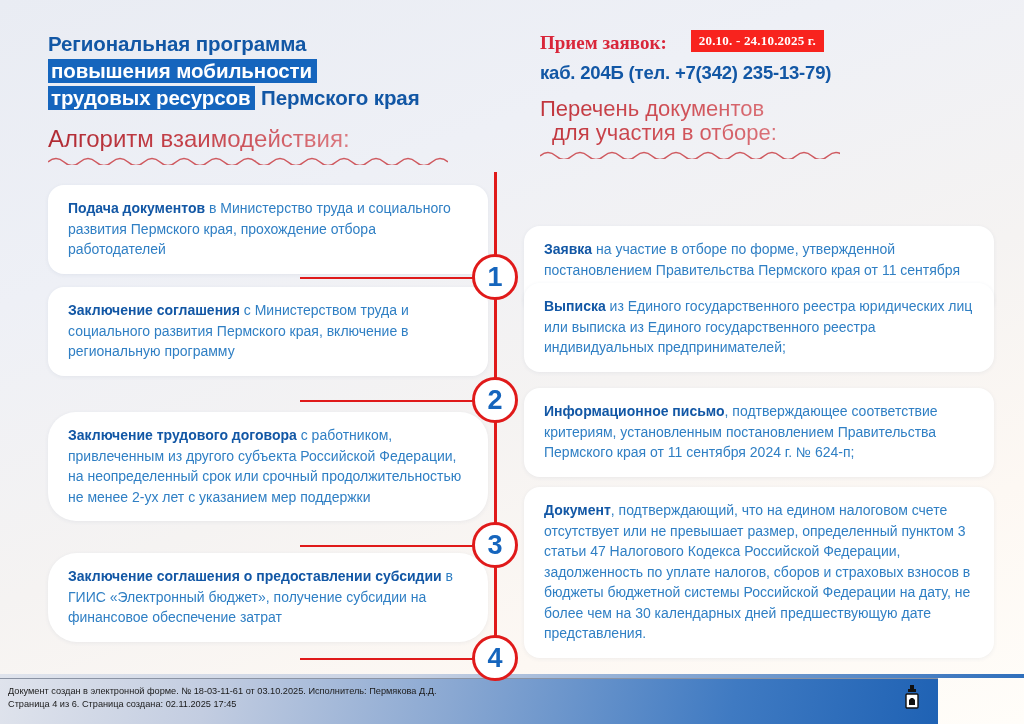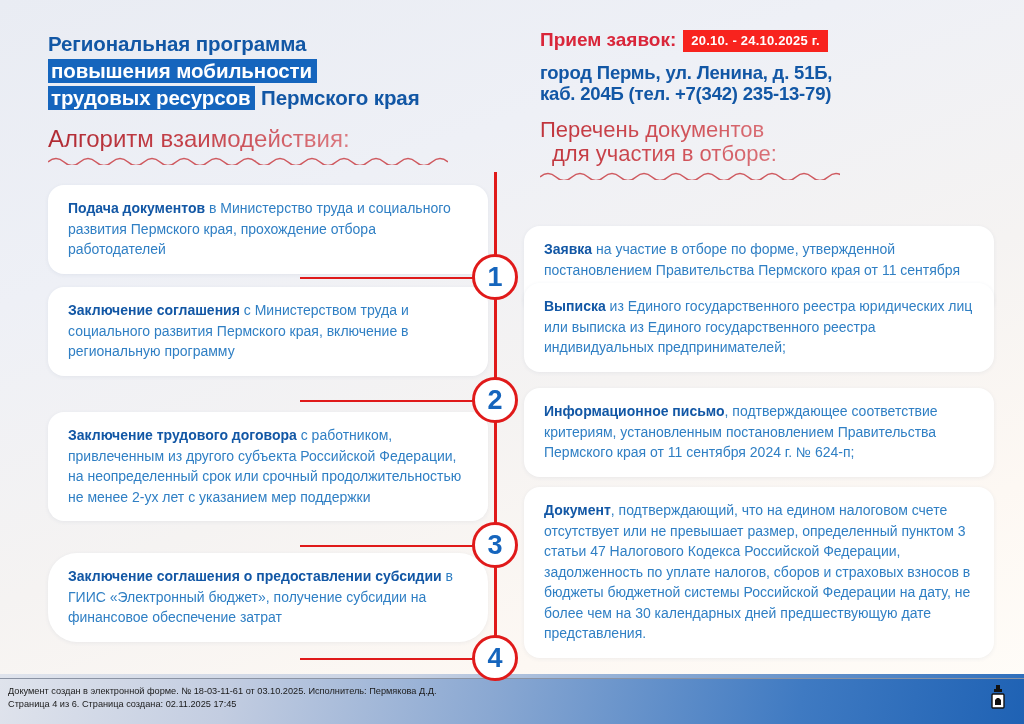--- a/index.html
+++ b/index.html
@@ -123,26 +123,27 @@
 
   
   .right-head {
     position: absolute;
     left: 540px;
     top: 30px;
     width: 480px;
   }
   .accept-row {
     display: flex;
-    align-items: flex-start;
-    gap: 7px;
+    align-items: flex-end;
+    gap: 24px;
     font-size: 19px;
     font-weight: bold;
     color: #d9263a;
     line-height: 1;
+    font-family: Liberation Serif, serif;
   }
   .date-badge {
     background: #f8231e;
     color: #ffffff;
     font-size: 13px;
     font-weight: bold;
     padding: 4px 8px 5px 8px;
     line-height: 1;
     letter-spacing: 0.2px;
   }
@@ -164,21 +165,21 @@
     color: transparent;
     white-space: nowrap;
   }
   .right-sec-head .indent { padding-left: 12px; display: block; }
 
   
   .footer {
     position: absolute;
     left: 0;
     bottom: 0;
-    width: 1024px;
+    width: 938px;
     height: 46px;
     background: linear-gradient(100deg, #dfe3ec 0%, #c3cde1 22%, #8aa8d2 48%, #3f7ac2 78%, #1f62b4 100%);
     border-top: 1px solid #8b93a3;
   }
   .footer-text {
     position: absolute;
     left: 8px;
     top: 6px;
     font-size: 9.2px;
     line-height: 1.45;
@@ -220,21 +221,20 @@
       </svg>
     </div>
   </div>
 
   <div class="right-head">
     <div class="accept-row">
       <span>Прием заявок:</span>
       <span class="date-badge">20.10. - 24.10.2025 г.</span>
     </div>
     <div class="address">
-      <div>город Пермь, ул. Ленина, д. 51Б,</div>
       <div>каб. 204Б (тел. +7(342) 235-13-79)</div>
     </div>
     <div class="right-sec-head">
       <span>Перечень документов</span>
       <span class="indent">для участия в отборе:</span>
     </div>
     <div class="wave">
       <svg width="300" height="12" viewBox="0 0 300 12" preserveAspectRatio="none">
         <path d="M0,7 Q8,0 16,7 T32,7 T48,7 T64,7 T80,7 T96,7 T112,7 T128,7 T144,7 T160,7 T176,7 T192,7 T208,7 T224,7 T240,7 T256,7 T272,7 T288,7 T304,7" fill="none" stroke="#cf5a60" stroke-width="1.6"></path>
       </svg>
@@ -254,21 +254,21 @@
   <div class="node" style="top:635px;">4</div>
 
   <div class="card left-card" style="top:185px;">
     <p><b>Подача документов</b><span> в Министерство труда и социального развития Пермского края, прохождение отбора работодателей</span></p>
   </div>
 
   <div class="card left-card" style="top:287px;">
     <p><b>Заключение соглашения</b><span> с Министерством труда и социального развития Пермского края, включение в региональную программу</span></p>
   </div>
 
-  <div class="card left-card" style="top:412px;">
+  <div class="card left-card" style="top:412px;border-radius:28px;">
     <p><b>Заключение трудового договора</b><span> с работником, привлеченным из другого субъекта Российской Федерации, на неопределенный срок или срочный продолжительностью не менее 2-ух лет с указанием мер поддержки</span></p>
   </div>
 
   <div class="card left-card" style="top:553px;border-radius:29px;">
     <p><b>Заключение соглашения о предоставлении субсидии</b><span> в ГИИС «Электронный бюджет», получение субсидии на финансовое обеспечение затрат</span></p>
   </div>
 
   <div class="card right-card" style="top:193px;margin-top:33px;">
     <p><b>Заявка</b><span> на участие в отборе по форме, утвержденной постановлением Правительства Пермского края от 11 сентября 2024 г. № 624-п;</span></p>
   </div>

